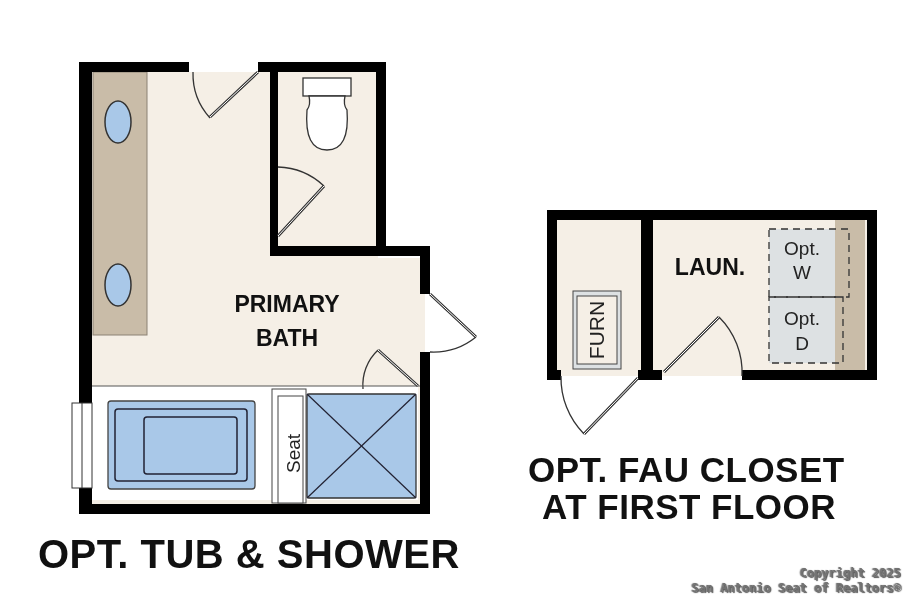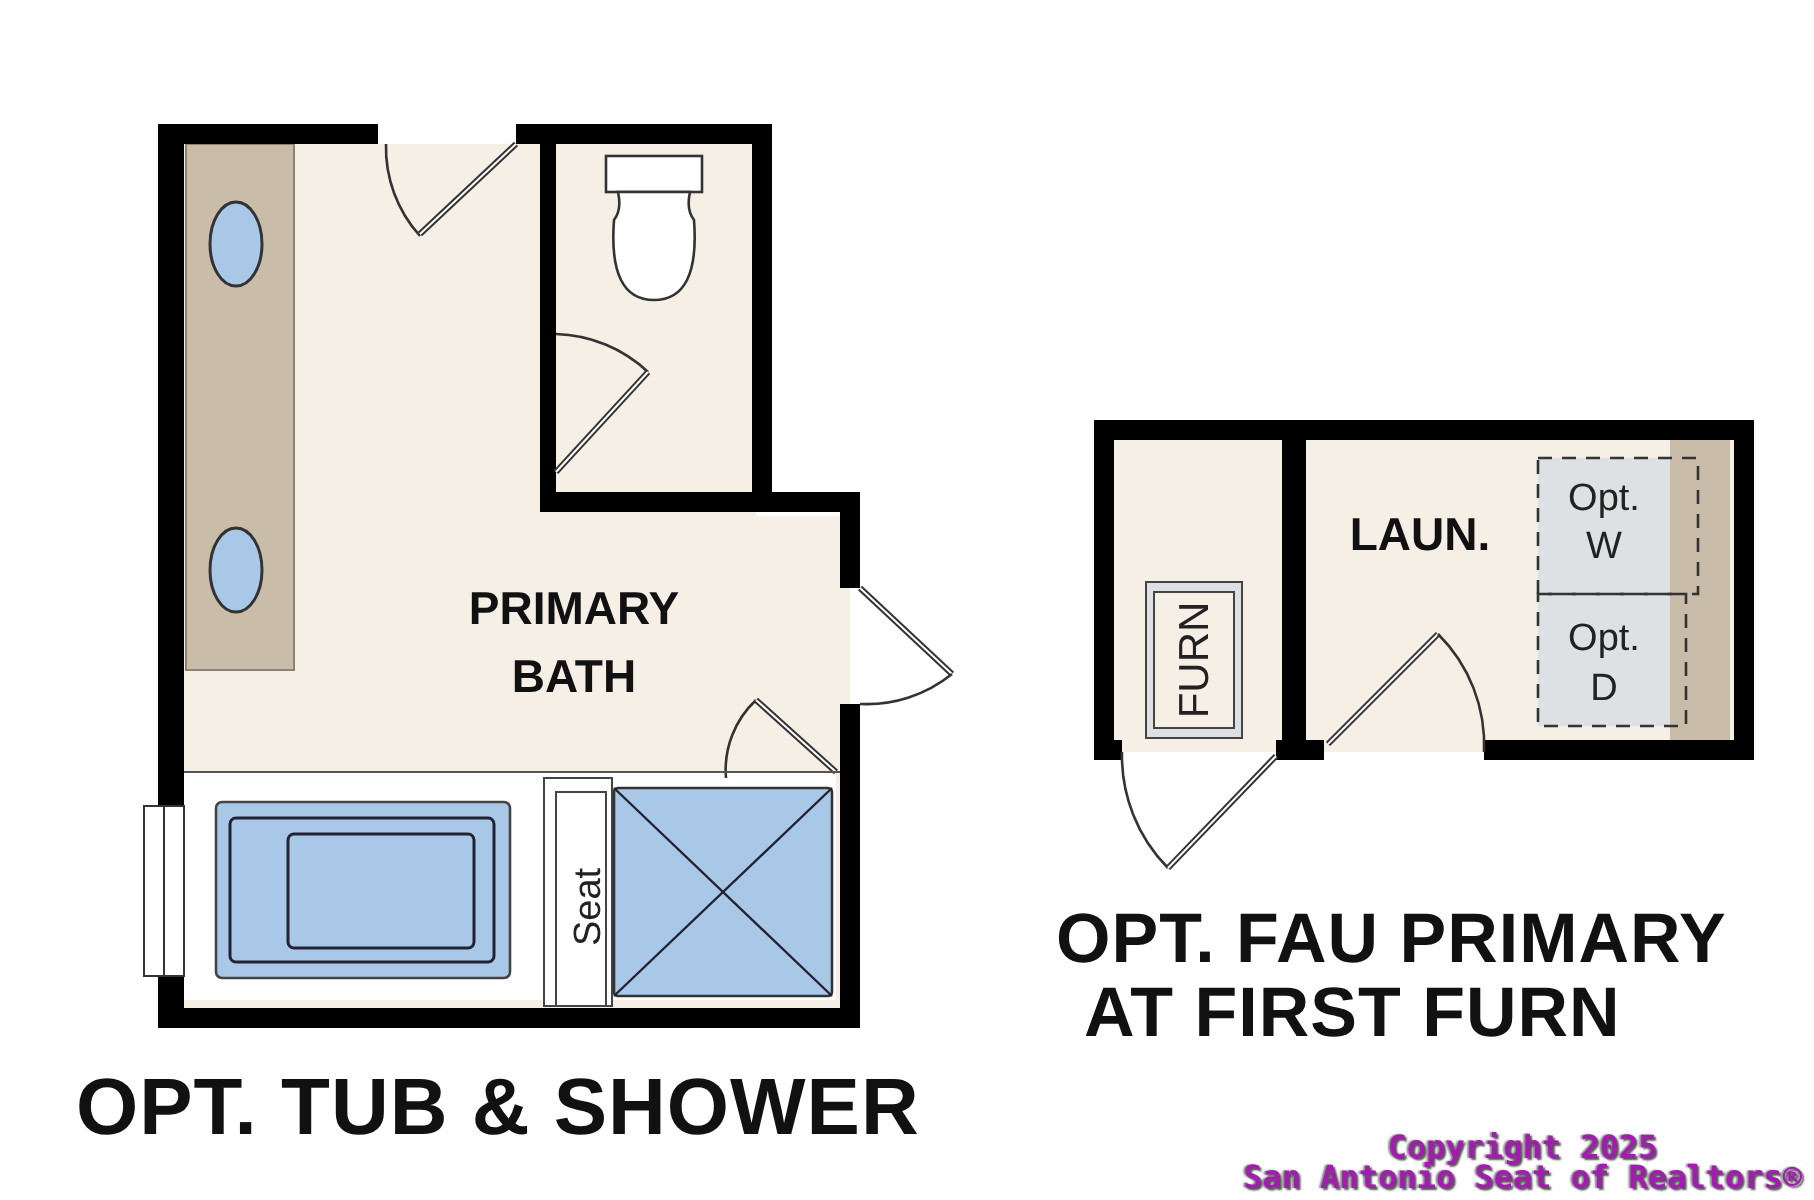--- a/index.html
+++ b/index.html
@@ -1,20 +1,20 @@
 <!DOCTYPE html>
 <html><head>
 <meta charset="utf-8">
 <style>
   html, body { margin:0; padding:0; background:#ffffff; }
   body { width:907px; height:600px; position:relative; overflow:hidden; font-family:"Liberation Sans", sans-serif; }
   svg { position:absolute; left:0; top:0; }
   .label { font-family:"Liberation Sans", sans-serif; font-weight:bold; fill:#111; }
   .caption { position:absolute; font-family:"Liberation Sans", sans-serif; font-weight:bold; color:#111; letter-spacing:0.5px; }
-  .copyright { position:absolute; right:6px; bottom:4px; text-align:center; font-family:"DejaVu Sans Mono", monospace; font-weight:bold; font-size:16px; line-height:15px; color:#a21caf; text-shadow: 1px 1px 1px #555, -1px 0 1px #888; }
+  .copyright { position:absolute; right:6px; bottom:4px; text-align:right; font-family:"DejaVu Sans Mono", monospace; font-weight:bold; font-size:12px; line-height:15px; color:#737373; text-shadow: 1px 1px 1px #555, -1px 0 1px #888; }
 </style>
 </head>
 <body>
 
 <svg width="907" height="600" viewBox="0 0 907 600">
 
   <g>
 
     <path d="M92,72 L378,72 L378,258 L425,258 L425,505 L92,505 Z" fill="#f5efe6"></path>
 
@@ -126,19 +126,19 @@
 
     <text class="label" x="710" y="275" font-size="23" text-anchor="middle">LAUN.</text>
     <text x="802" y="255" font-size="19" fill="#222" text-anchor="middle" font-family="Liberation Sans, sans-serif">Opt.</text>
     <text x="802" y="279" font-size="19" fill="#222" text-anchor="middle" font-family="Liberation Sans, sans-serif">W</text>
     <text x="802" y="325" font-size="19" fill="#222" text-anchor="middle" font-family="Liberation Sans, sans-serif">Opt.</text>
     <text x="802" y="350" font-size="19" fill="#222" text-anchor="middle" font-family="Liberation Sans, sans-serif">D</text>
   </g>
 </svg>
 
 <div class="caption" style="left:38px; top:532px; font-size:40px;">OPT. TUB &amp; SHOWER</div>
-<div class="caption" style="left:528px; top:450px; font-size:35px;">OPT. FAU PRIMARY</div>
-<div class="caption" style="left:542px; top:487px; font-size:35px;">AT FIRST FURN</div>
+<div class="caption" style="left:528px; top:450px; font-size:35px;">OPT. FAU CLOSET</div>
+<div class="caption" style="left:542px; top:487px; font-size:35px;">AT FIRST FLOOR</div>
 
 <div class="copyright">
   <div>Copyright 2025</div>
   <div>San Antonio Seat of Realtors®</div>
 </div>
 
 </body></html>

